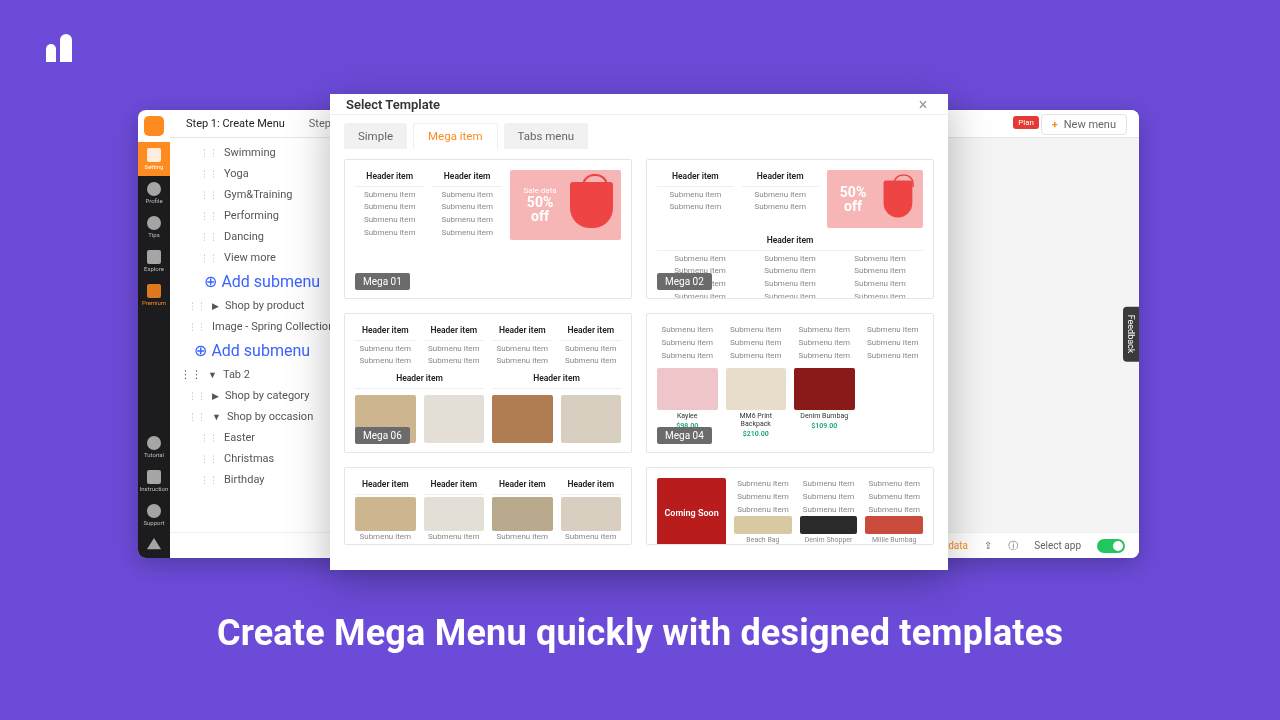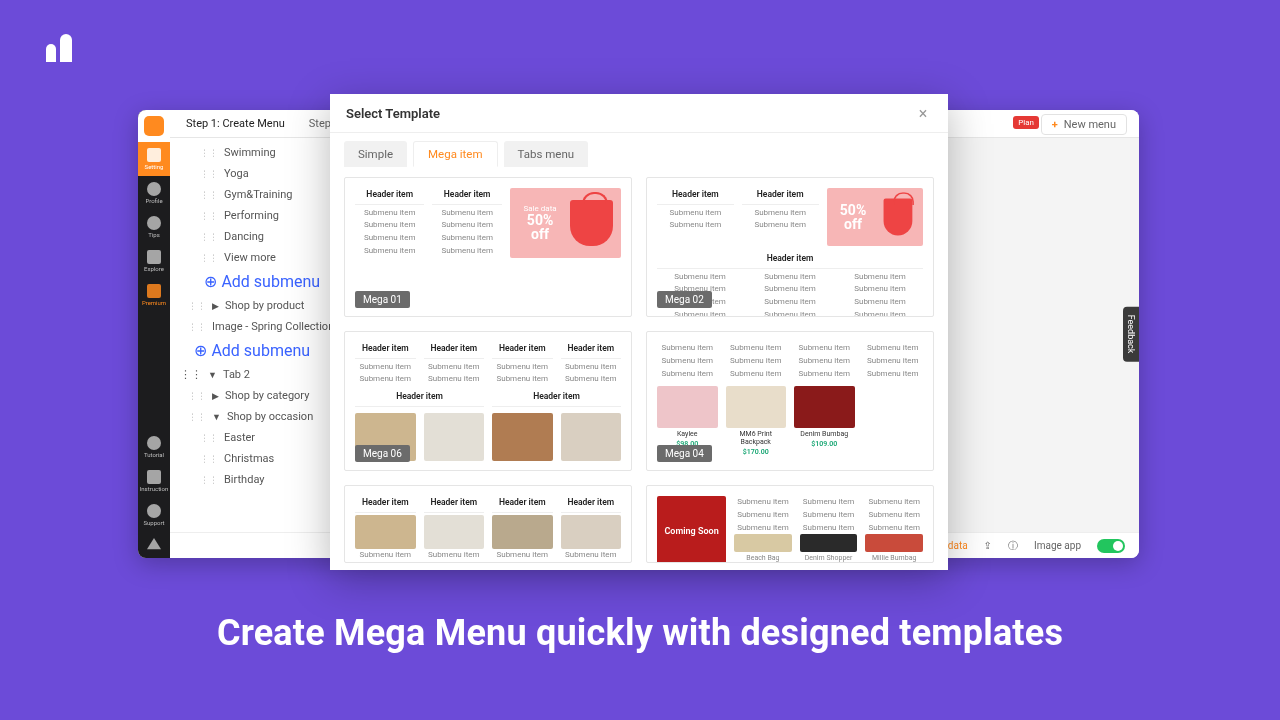--- a/index.html
+++ b/index.html
@@ -46,21 +46,21 @@
   .toggle{ width:28px; height:14px; background:#22c55e; border-radius:8px; position:relative;}
   .toggle::after{content:""; position:absolute; right:2px; top:2px; width:10px;height:10px;background:#fff;border-radius:50%;}
 
   .feedback{ position:absolute; right:0; top:50%; transform:translateY(-50%); writing-mode:vertical-rl; background:#3a3a3a; color:#fff; font-size:9px; padding:8px 3px; border-radius:4px 0 0 4px;}
 
   
   .modal {
     position: absolute; left: 330px; top: 94px; width: 618px; height: 476px;
     background: #fff; box-shadow: 0 10px 40px rgba(0,0,0,.28); display:flex; flex-direction:column;
   }
-  .modal-header{ padding:10px 16px; border-bottom:1px solid #eee; display:flex; align-items:center; justify-content:space-between; font-size:13px; font-weight:600; color:#333;}
+  .modal-header{ padding:1px 16px; border-bottom:1px solid #eee; display:flex; align-items:center; justify-content:space-between; font-size:13px; font-weight:600; color:#333;}
   .modal-close{ width:18px;height:18px; color:#999; font-size:16px; display:flex;align-items:center;justify-content:center; cursor:pointer; border:none; background:none;}
   .modal-tabs{ display:flex; gap:6px; padding:8px 14px 0;}
   .mtab{ padding:5px 14px; font-size:11.5px; color:#666; background:#f1f1f1; border-radius:3px 3px 0 0; border:none; cursor:pointer;}
   .mtab.active{ background:#fff; color:#ff8a1f; border:1px solid #eee; border-bottom:1px solid #fff;}
   .modal-body{ flex:1; overflow:hidden; padding:10px 14px; display:grid; grid-template-columns:1fr 1fr; gap:14px; align-content:start;text-align:center;}
 
   .card{ border:1px solid #e5e5e5; border-radius:2px; position:relative; background:#fff; overflow:hidden;}
   .card-badge{ position:absolute; left:10px; bottom:8px; background:#6b6b6b; color:#fff; font-size:10px; padding:3px 8px; border-radius:2px;}
 
   
@@ -209,21 +209,21 @@
               <span class="dots">⋮⋮</span>
               <span>Birthday</span>
             </div>
         </div>
         <div class="canvas"></div>
       </div>
       <div class="editor-footer">
         <span style="color:#ff8a1f">Update data</span>
         <span>⇪</span>
         <span>ⓘ</span>
-        <span>Image app</span>
+        <span>Select app</span>
         <div class="toggle"></div>
       </div>
     </div>
   </div>
   <div class="feedback">Feedback</div>
 </div>
 
 <div class="modal">
   <div class="modal-header">
     <span>Select Template</span>
@@ -367,21 +367,21 @@
             <div>Submenu item</div>
           </div>
         <div class="prod">
             <div class="img" style="background:#eec5c9"></div>
             <span class="nm">Kaylee</span>
             <span class="pr">$98.00</span>
           </div>
         <div class="prod">
             <div class="img" style="background:#e8ddca"></div>
             <span class="nm">MM6 Print Backpack</span>
-            <span class="pr">$170.00</span>
+            <span class="pr">$210.00</span>
           </div>
         <div class="prod">
             <div class="img" style="background:#8a1a1a"></div>
             <span class="nm">Denim Bumbag</span>
             <span class="pr">$109.00</span>
           </div>
       </div>
       <div class="card-badge">Mega 04</div>
     </div>
 

